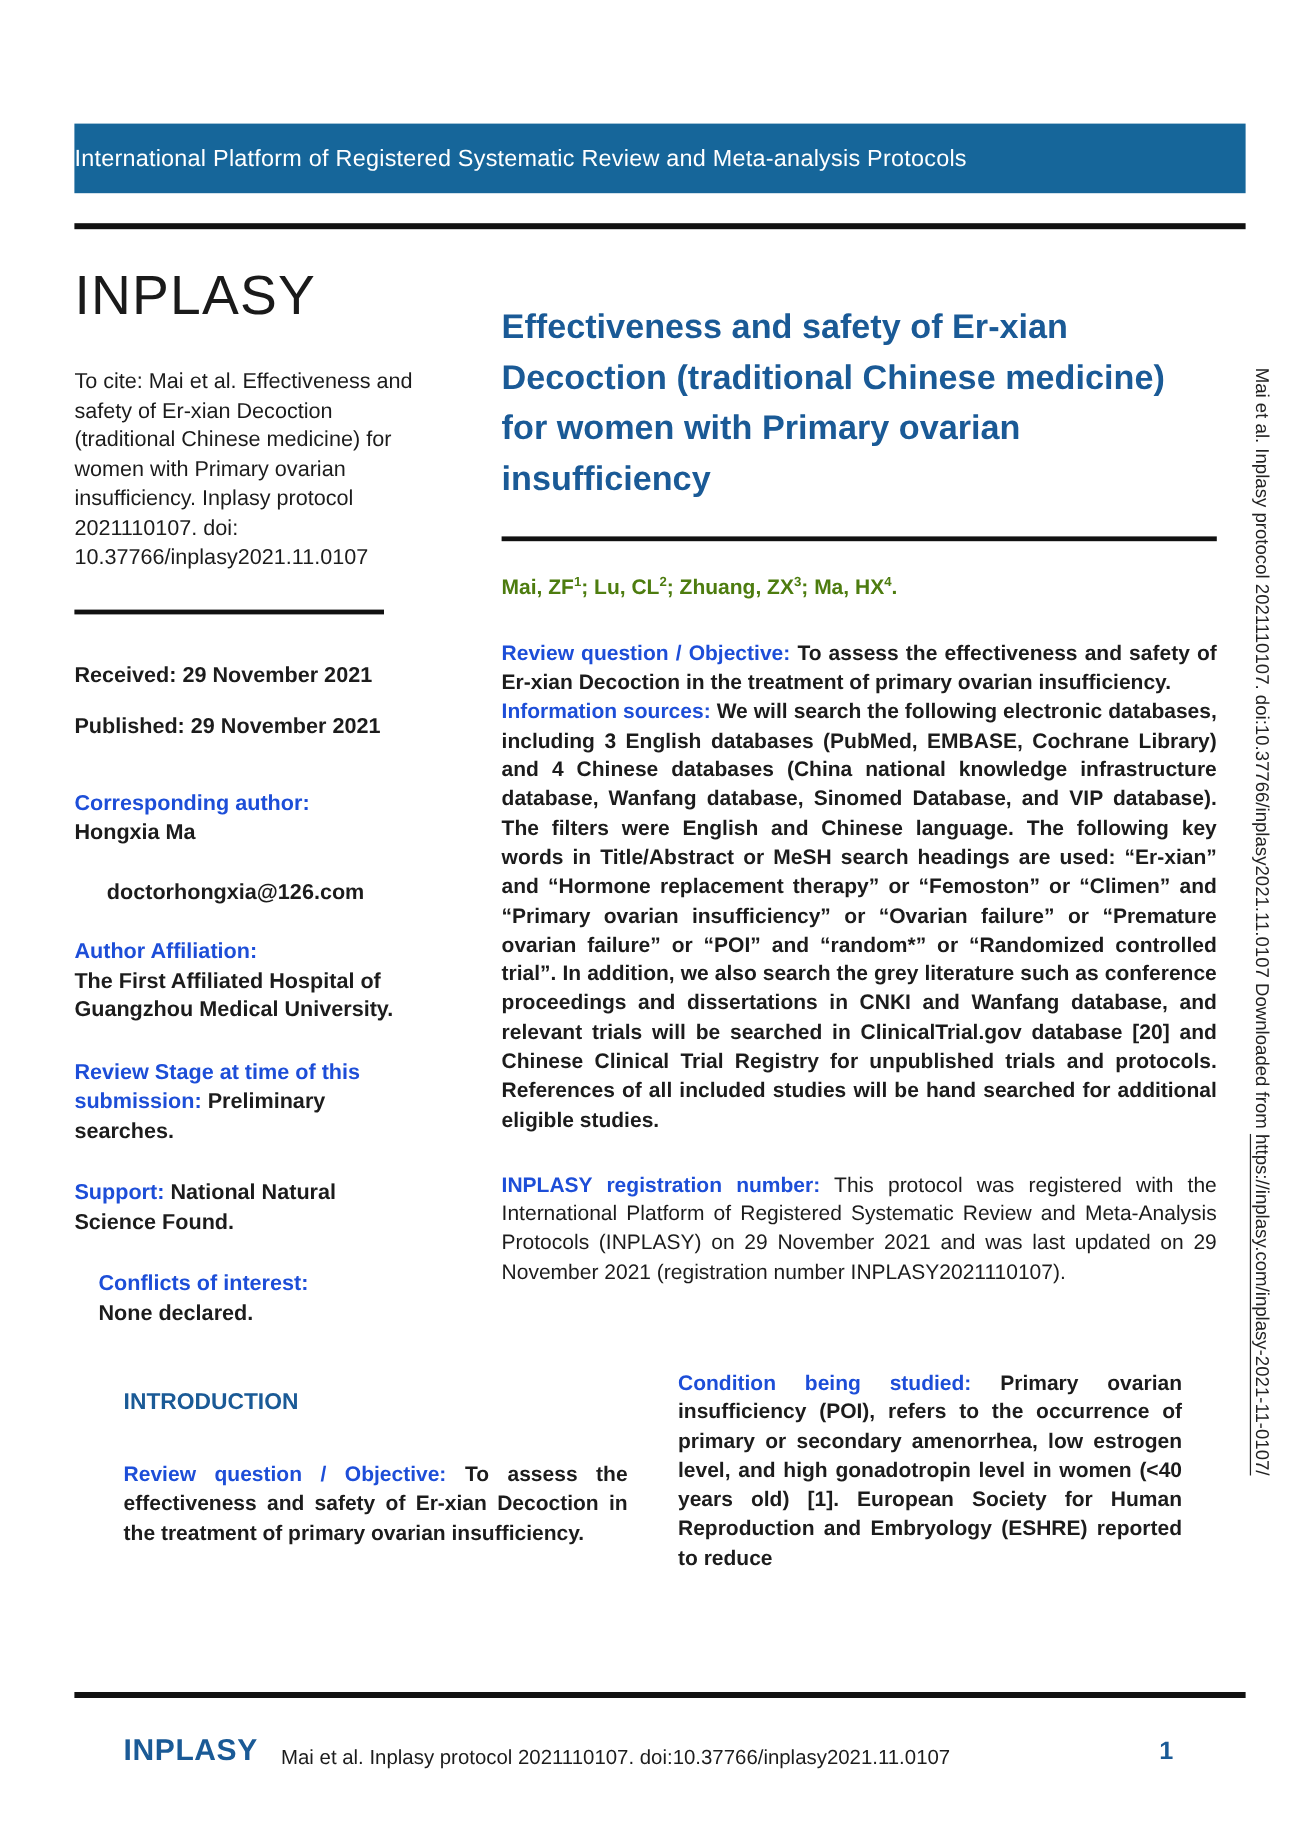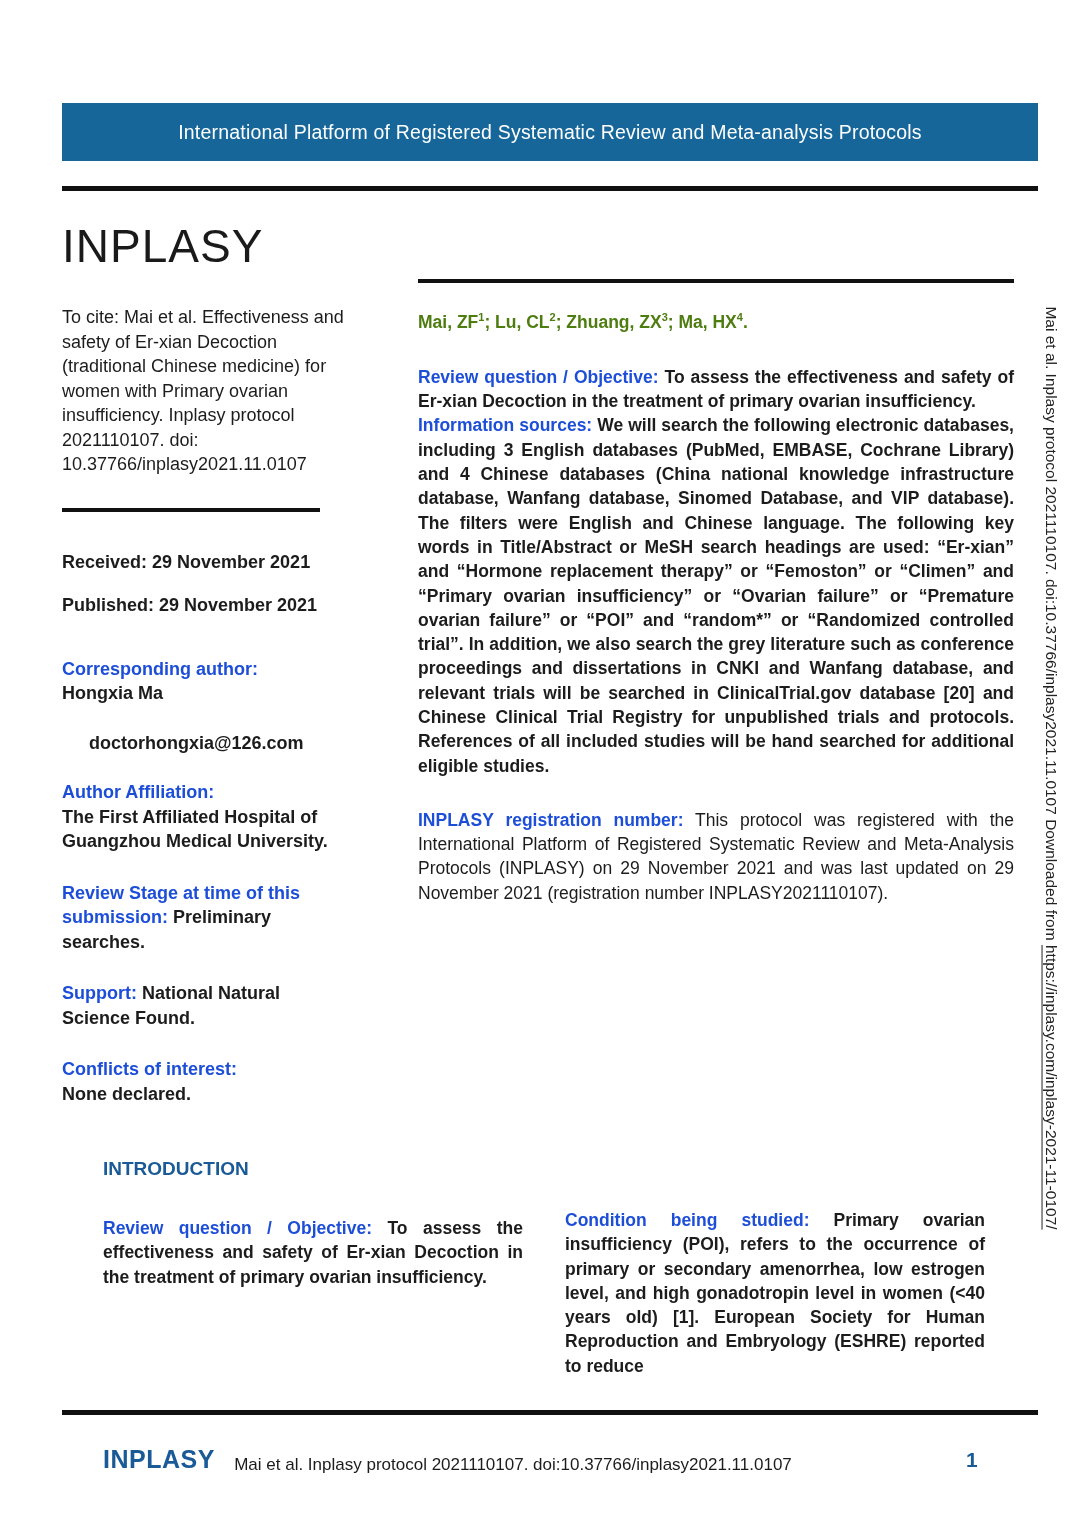--- a/index.html
+++ b/index.html
@@ -8,21 +8,21 @@
     position:relative;
     width:1086px; height:1536px;
     background:#ffffff;
     font-family:"Liberation Sans", sans-serif;
     color:#1c1c1c;
     overflow:hidden;
   }
   .banner {
     position:absolute; left:62px; top:103px; width:976px; height:58px;
     background:#16669a; color:#ffffff;
-    display:flex; align-items:center; justify-content:center;
+    display:flex; align-items:center; justify-content:flex-start;
     font-size:19.5px; letter-spacing:0.2px;
   }
   .rule-full { position:absolute; left:62px; width:976px; height:5px; background:#111111; }
   .rule-top { top:186px; }
   .rule-bottom { top:1410px; }
 
   
   .left-col { position:absolute; left:62px; top:218px; width:282px; }
   .masthead { font-size:46px; line-height:57px; font-weight:400; color:#1a1a1a; letter-spacing:1px; }
   .cite { margin-top:30px; font-size:18px; line-height:24.5px; }
@@ -31,36 +31,36 @@
   .received { margin-top:38px; }
   .published { margin-top:19px; }
   .blue { color:#1d4ed8; }
   .bold { font-weight:bold; }
   .block { font-size:18px; line-height:24.5px; }
   .corr { margin-top:40px; }
   .email { margin-top:25px;margin-left:27px; }
   .affil { margin-top:25px; }
   .support { margin-top:27px; }
   .stage { margin-top:27px; }
-  .conflicts { margin-top:27px; }
+  .conflicts { margin-top:27px;margin-left:20px; }
 
   
   .right-col { position:absolute; left:418px; top:252px; width:596px; }
   .title { font-size:28.5px; line-height:42px; font-weight:bold; color:#1a5a96; }
   .title-divider { margin-top:27px; width:596px; height:4px; background:#111111; }
   .authors { margin-top:22px; font-size:17.5px; line-height:24px; color:#4d7c0f;font-weight:bold; }
   .authors sup { font-size:11px; }
   .para { font-size:17.5px; line-height:24.3px; text-align:justify; }
   .para-bold { font-weight:bold; }
   .objective-block { margin-top:31px; }
   .registration-block { margin-top:30px; }
 
   
   .intro-left { position:absolute; left:103px; top:1158px; width:420px; }
-  .intro-right { position:absolute; left:565px; top:1208px; width:420px; }
+  .intro-right { position:absolute; left:565px; top:1140px; width:420px; }
   .section-heading { font-size:19px; font-weight:bold; color:#1a5a96; }
   .intro-para { margin-top:36px; }
 
   
   .footer-brand { position:absolute; left:103px; top:1445px; font-size:25px; font-weight:bold; color:#1a5a96; letter-spacing:0.5px; }
   .footer-cite { position:absolute; left:0; right:60px; top:1455px; text-align:center; font-size:17px; color:#1c1c1c; }
   .footer-page { position:absolute; left:966px; top:1448px; font-size:21px; font-weight:bold; color:#1a5a96; }
 
   
   .side-text {
@@ -110,20 +110,21 @@
 
     <p class="block support"><span class="blue bold">Support:</span> <span class="bold">National Natural Science Found.</span></p>
 
     <div class="block conflicts">
       <div class="blue bold">Conflicts of interest:</div>
       <div class="bold">None declared.</div>
     </div>
   </div>
 
   <div class="right-col">
+    <h2 class="title">Effectiveness and safety of Er-xian Decoction (traditional Chinese medicine) for women with Primary ovarian insufficiency</h2>
 
     <div class="title-divider"></div>
 
     <p class="authors"><span>Mai, ZF</span><sup>1</sup><span>; Lu, CL</span><sup>2</sup><span>; Zhuang, ZX</span><sup>3</sup><span>; Ma, HX</span><sup>4</sup><span>.</span></p>
 
     <div class="objective-block">
       <p class="para para-bold"><span class="blue">Review question / Objective:</span> <span>To assess the effectiveness and safety of Er-xian Decoction in the treatment of primary ovarian insufficiency.</span></p>
       <p class="para para-bold"><span class="blue">Information sources:</span> <span>We will search the following electronic databases, including 3 English databases (PubMed, EMBASE, Cochrane Library) and 4 Chinese databases (China national knowledge infrastructure database, Wanfang database, Sinomed Database, and VIP database). The filters were English and Chinese language. The following key words in Title/Abstract or MeSH search headings are used: “Er-xian” and “Hormone replacement therapy” or “Femoston” or “Climen” and “Primary ovarian insufficiency” or “Ovarian failure” or “Premature ovarian failure” or “POI” and “random*” or “Randomized controlled trial”. In addition, we also search the grey literature such as conference proceedings and dissertations in CNKI and Wanfang database, and relevant trials will be searched in ClinicalTrial.gov database [20] and Chinese Clinical Trial Registry for unpublished trials and protocols. References of all included studies will be hand searched for additional eligible studies.</span></p>
     </div>
 

